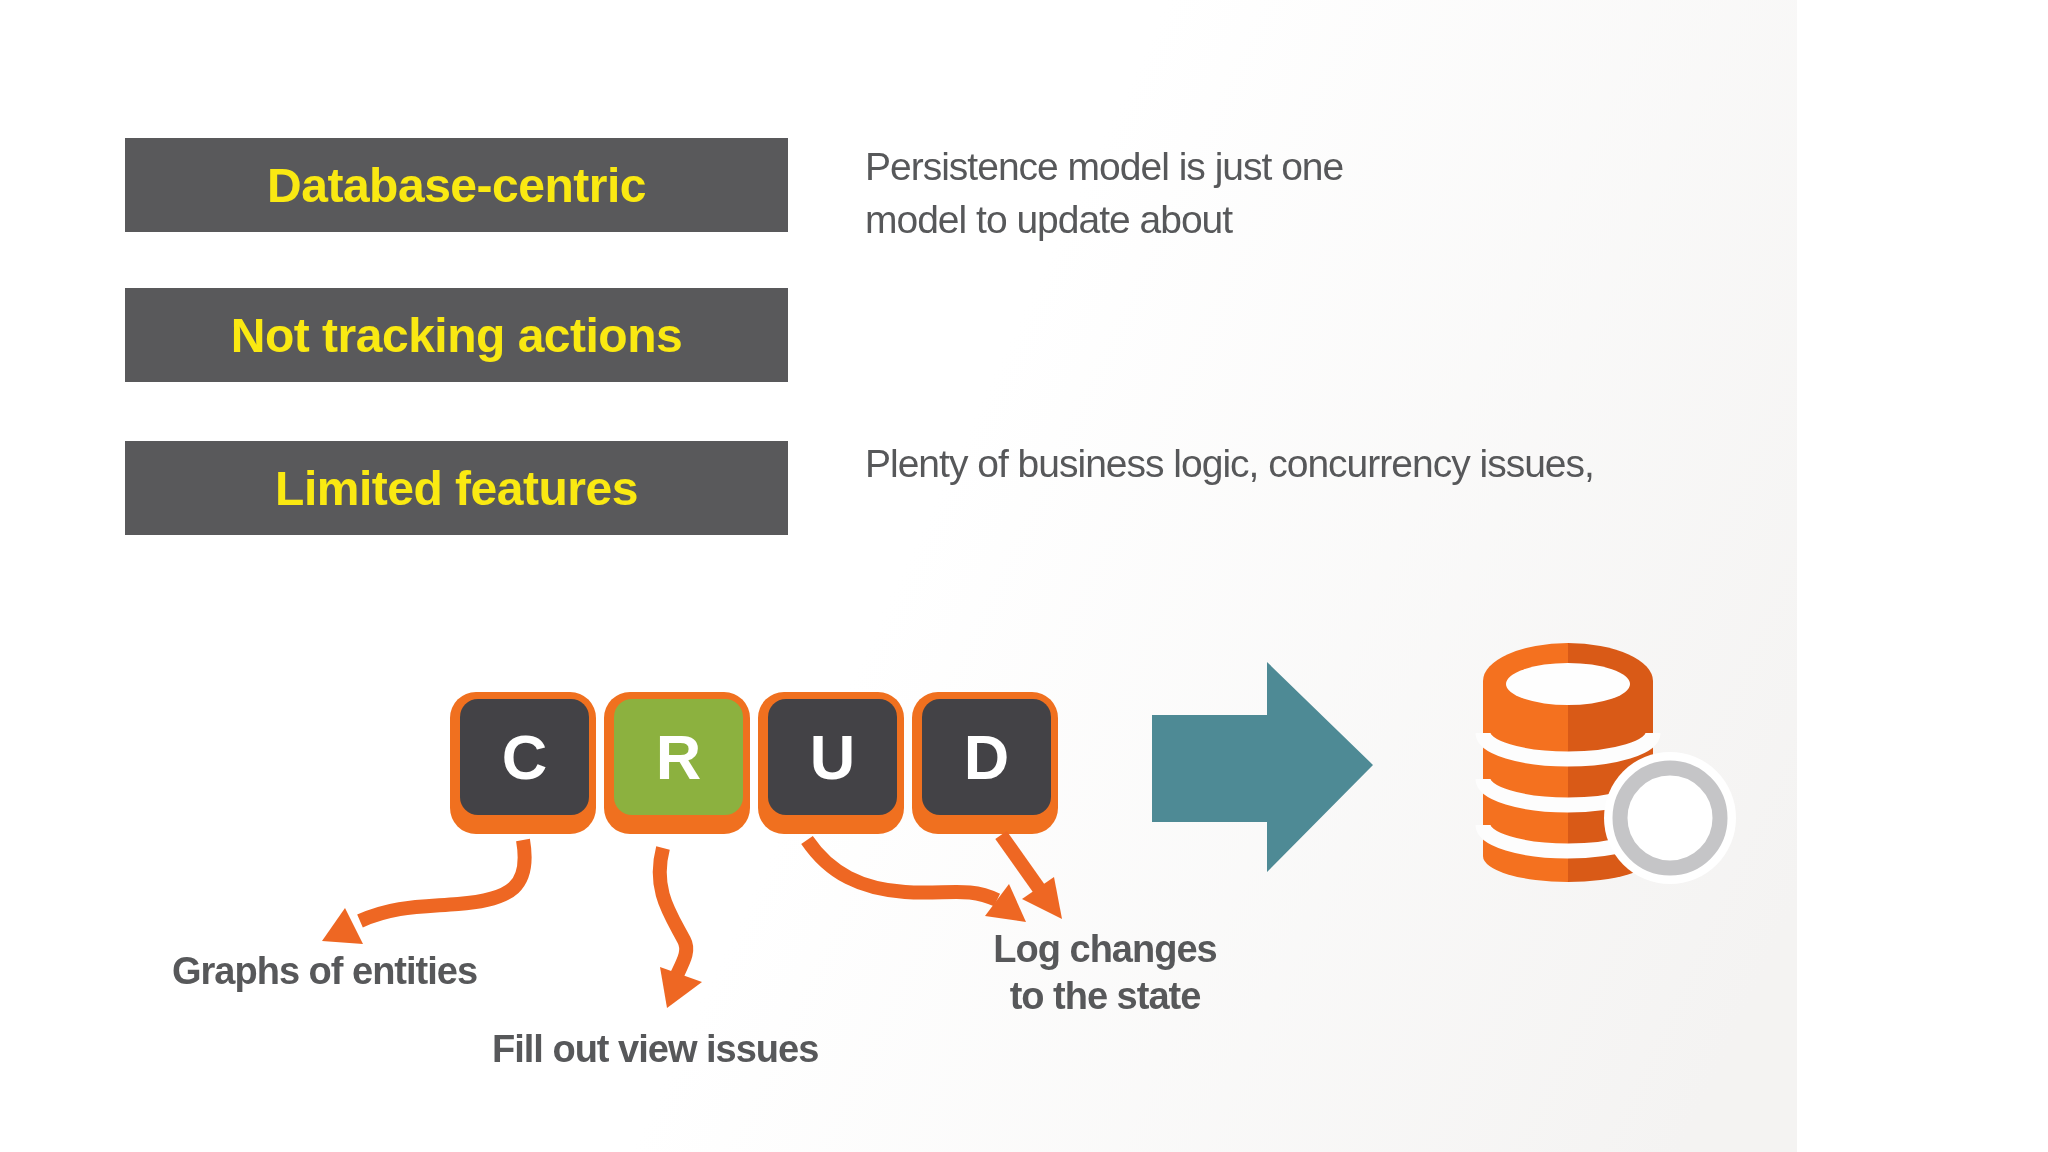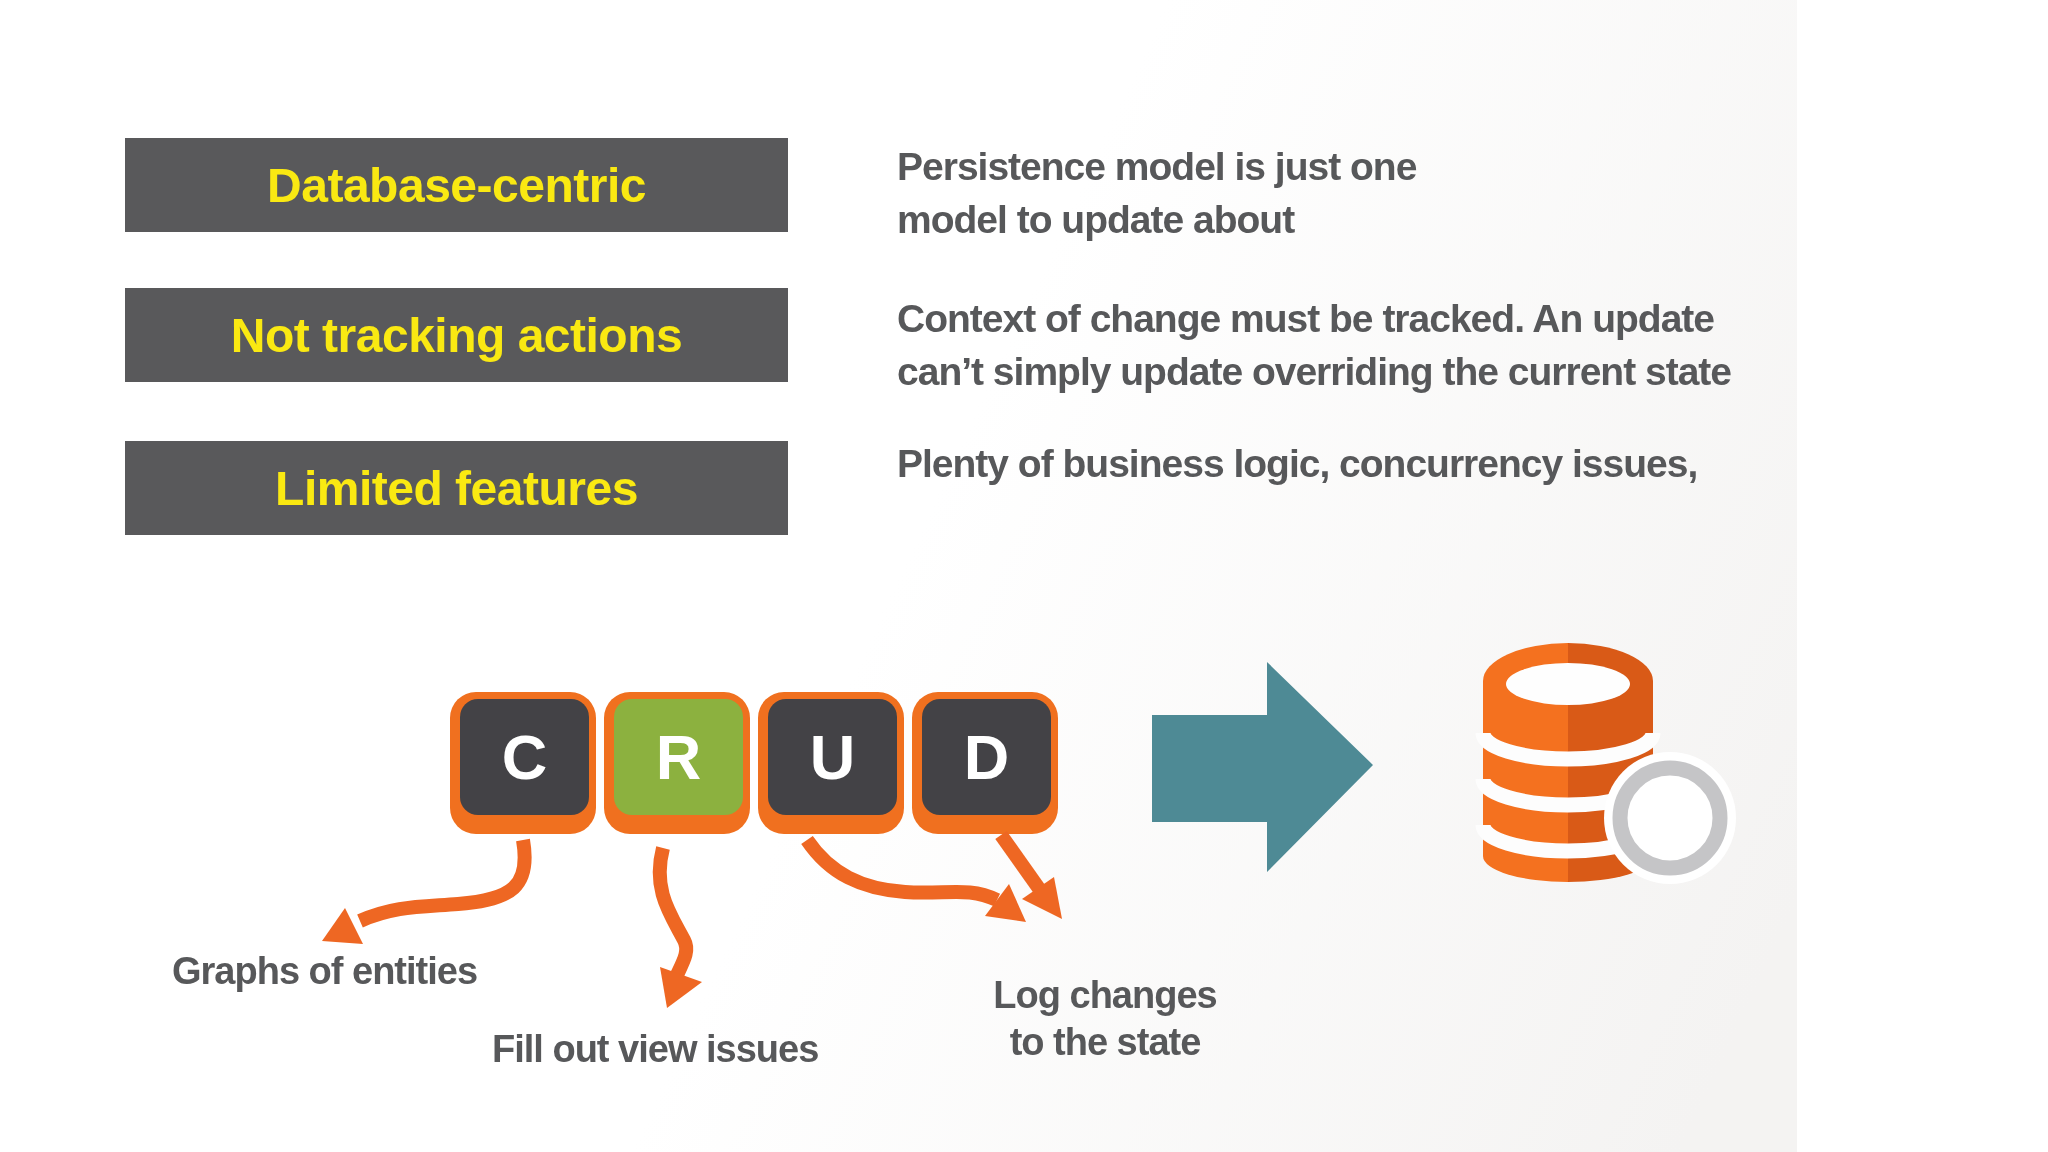--- a/index.html
+++ b/index.html
@@ -13,22 +13,22 @@
   .label-box{
     position:absolute;left:125px;width:663px;height:94px;
     background:#59595B;display:flex;align-items:center;justify-content:center;
   }
   .label-box span{
     color:#FAE912;font-size:48px;font-weight:bold;letter-spacing:-0.5px;
   }
   .box1{top:138px}.box2{top:288px}.box3{top:441px}
   
   .desc{
-    position:absolute;left:897px;width:1000px;
-    color:#57585A;font-size:39px;font-weight:bold;line-height:53px;letter-spacing:-1px;
+    position:absolute;left:865px;width:1000px;
+    color:#57585A;font-size:39px;font-weight:normal;line-height:53px;letter-spacing:-1px;
   }
   .desc1{top:140px}.desc2{top:292px}.desc3{top:437px}
   
   .key{
     position:absolute;top:692px;width:146px;height:142px;
     background:#F0701F;border-radius:26px;
   }
   .key .cap{
     position:absolute;left:10px;top:7px;right:7px;bottom:19px;
     background:#434246;border-radius:18px;
@@ -36,21 +36,21 @@
   }
   .key.green .cap{background:#8CB13F;}
   .key .letter{color:#ffffff;font-size:63px;font-weight:bold;}
   .keyC{left:450px}.keyR{left:604px}.keyU{left:758px}.keyD{left:912px}
   
   .annot{
     position:absolute;color:#57585A;font-size:38px;font-weight:bold;letter-spacing:-1px;
   }
   .annot1{left:172px;top:950px;}
   .annot2{left:492px;top:1028px;}
-  .annot3{left:960px;top:926px;width:290px;text-align:center;line-height:47px;margin-top:46px;}
+  .annot3{left:960px;top:926px;width:290px;text-align:center;line-height:47px;}
   
   .overlay{position:absolute;left:0;top:0;pointer-events:none;}
   
   .watermark{
     position:absolute;left:1862px;top:1090px;width:210px;height:78px;
     background:#FCFCFD;border:2px solid #EFEFF2;border-radius:14px;
     display:flex;align-items:center;padding-left:42px;box-sizing:border-box;
   }
   .watermark .brand{color:#E4E4E8;font-size:31px;font-weight:bold;letter-spacing:0.5px;}
   .watermark svg{margin-left:4px;margin-top:10px;}
@@ -66,24 +66,20 @@
   <div class="label-box box3">
     <span>Limited features</span>
   </div>
   <div class="label-box box2">
     <span>Not tracking actions</span>
   </div>
 
   <div class="desc desc1">
     <span>Persistence  model is just one</span><br>
     <span>model to update about</span>
-  </div>
-  <div class="desc desc2">
-    <span>Context of change must be tracked. An update</span><br>
-    <span>can’t simply update overriding the current state</span>
   </div>
   <div class="desc desc3">
     <span>Plenty of business logic, concurrency issues,</span><br>
   </div>
 
   <div class="key keyC">
     <div class="cap">
       <span class="letter">C</span>
     </div>
   </div>

